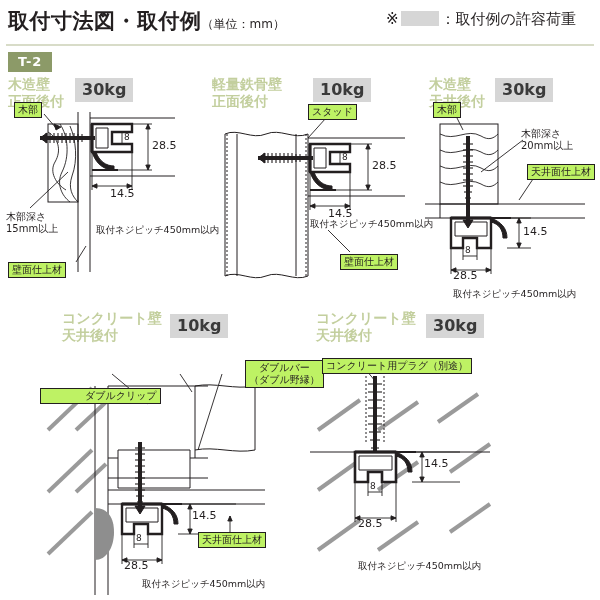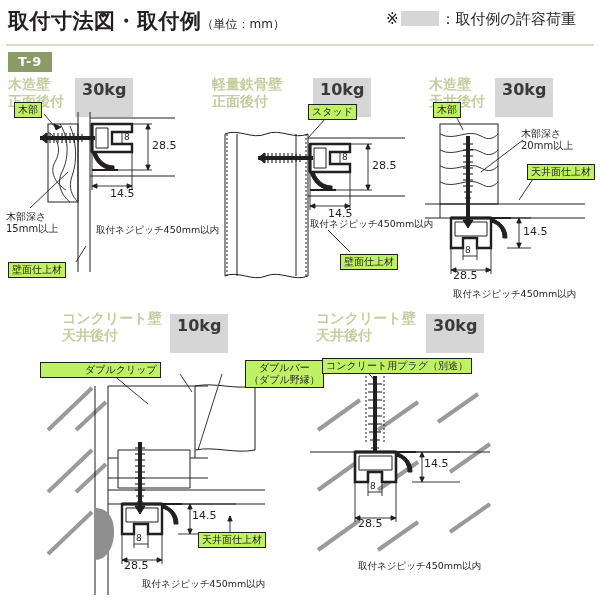--- a/index.html
+++ b/index.html
@@ -47,21 +47,21 @@
   .panel{position:absolute;}
   .ptitle{
     position:absolute;
     color:#c3cf9e;font-size:14px;font-weight:bold;
     line-height:17px;white-space:nowrap;
   }
   .kgbadge{
     position:absolute;
     background:#d6d6d6;color:#3a3a3a;
     font-size:16px;font-weight:bold;
-    padding:2px 7px 18px 7px;
+    padding:2px 7px 3px 7px;
     white-space:nowrap;
   }
 
   
   .callout{
     position:absolute;
     border:1px solid #231f20;background:#bef264;
     font-size:10px;line-height:12px;
     padding:1px 3px;white-space:nowrap;
     color:#231f20;
@@ -89,21 +89,21 @@
   <div class="header">
     <div class="title">
       <span>取付寸法図・取付例</span><span class="title-unit">（単位：mm）</span>
     </div>
     <div class="legend-note">
       <span>※</span><span class="legend-swatch"></span><span>：取付例の許容荷重</span>
     </div>
   </div>
   <div class="rule"></div>
 
-  <div class="tbadge">T-9</div>
+  <div class="tbadge">T-2</div>
 
   <div class="panel" style="left:0;top:76px;width:200px;height:220px;">
     <div class="ptitle" style="left:8px;top:0;">
       <span>木造壁</span><br>
       <span>正面後付</span>
     </div>
     <div class="kgbadge" style="left:75px;top:2px;">30kg</div>
 
     <svg width="200" height="220">
       <g fill="none" stroke="#231f20" stroke-width="1">
@@ -444,21 +444,21 @@
         <path d="M190,206 l-2.2,5 h4.4 Z" fill="#231f20"></path>
       </g>
 
       <g stroke="#231f20" stroke-width="0.9" fill="none">
         <path d="M72,64 L108,94"></path>
         <path d="M140,64 L152,82"></path>
         <path d="M182,64 L158,140"></path>
       </g>
     </svg>
 
-    <div class="callout" style="left:0px;top:52px;padding-left:44px;">ダブルクリップ</div>
+    <div class="callout" style="left:0px;top:78px;padding-left:44px;">ダブルクリップ</div>
     <div class="callout" style="left:163px;top:50px;text-align:center;margin-left:42px;">
       <span>ダブルバー</span><br>
       <span>（ダブル野縁）</span>
     </div>
 
     <div class="dimtext" style="left:152px;top:200px;">14.5</div>
     <div class="dimtext sm" style="left:96px;top:222px;">8</div>
     <div class="dimtext" style="left:84px;top:250px;">28.5</div>
     <div class="callout" style="left:158px;top:222px;">天井面仕上材</div>
     <div class="pitch" style="left:102px;top:268px;">取付ネジピッチ450mm以内</div>

